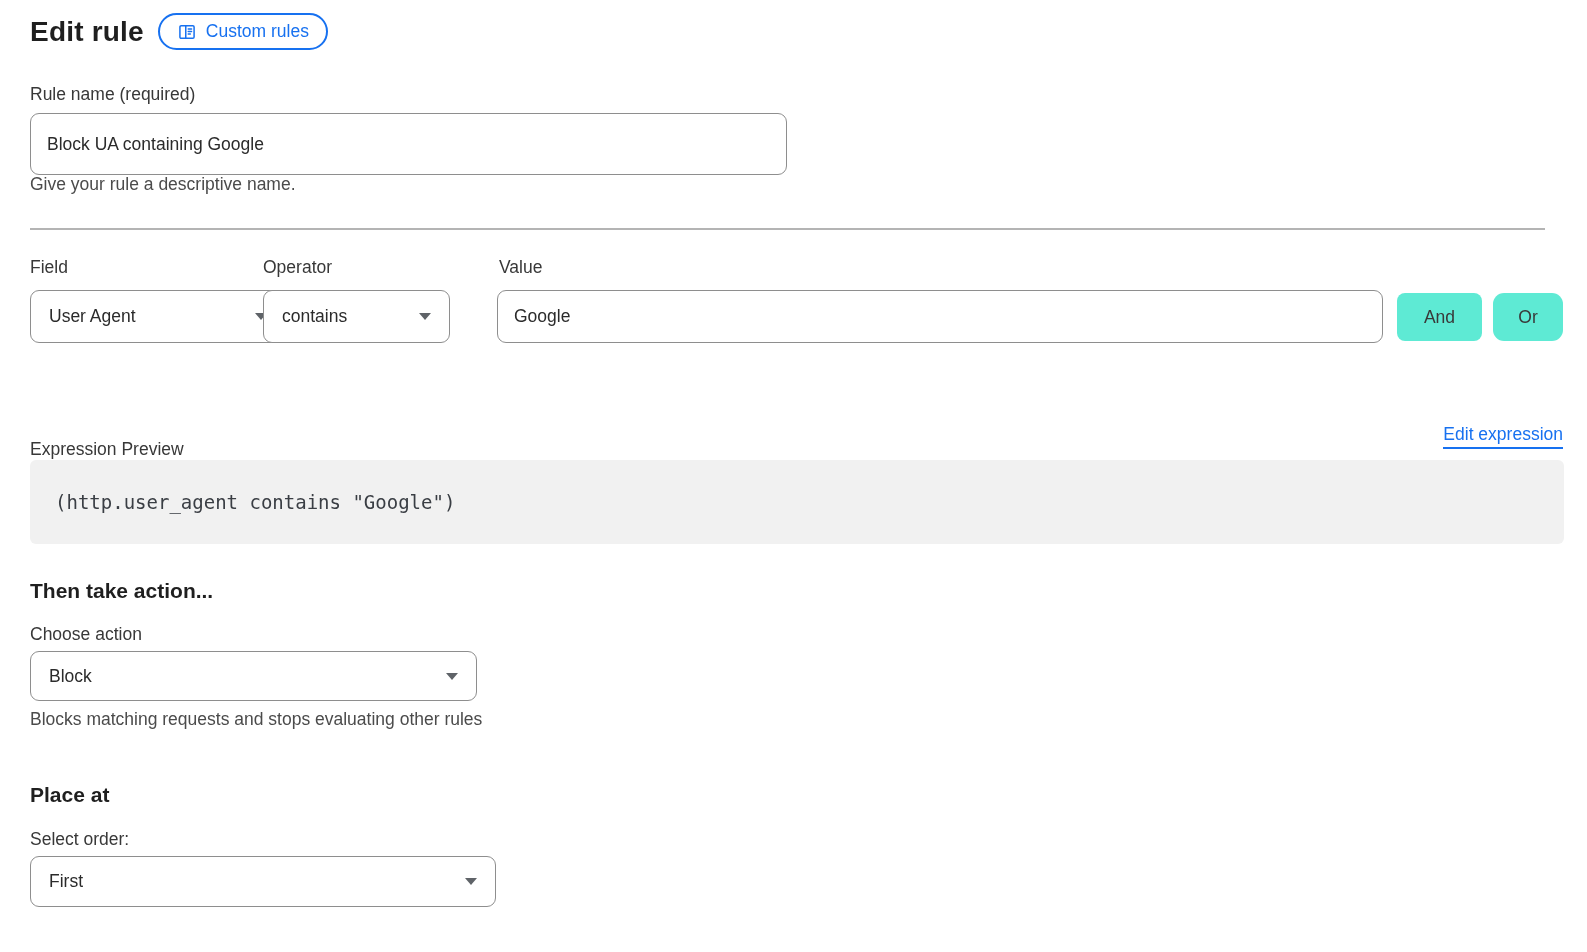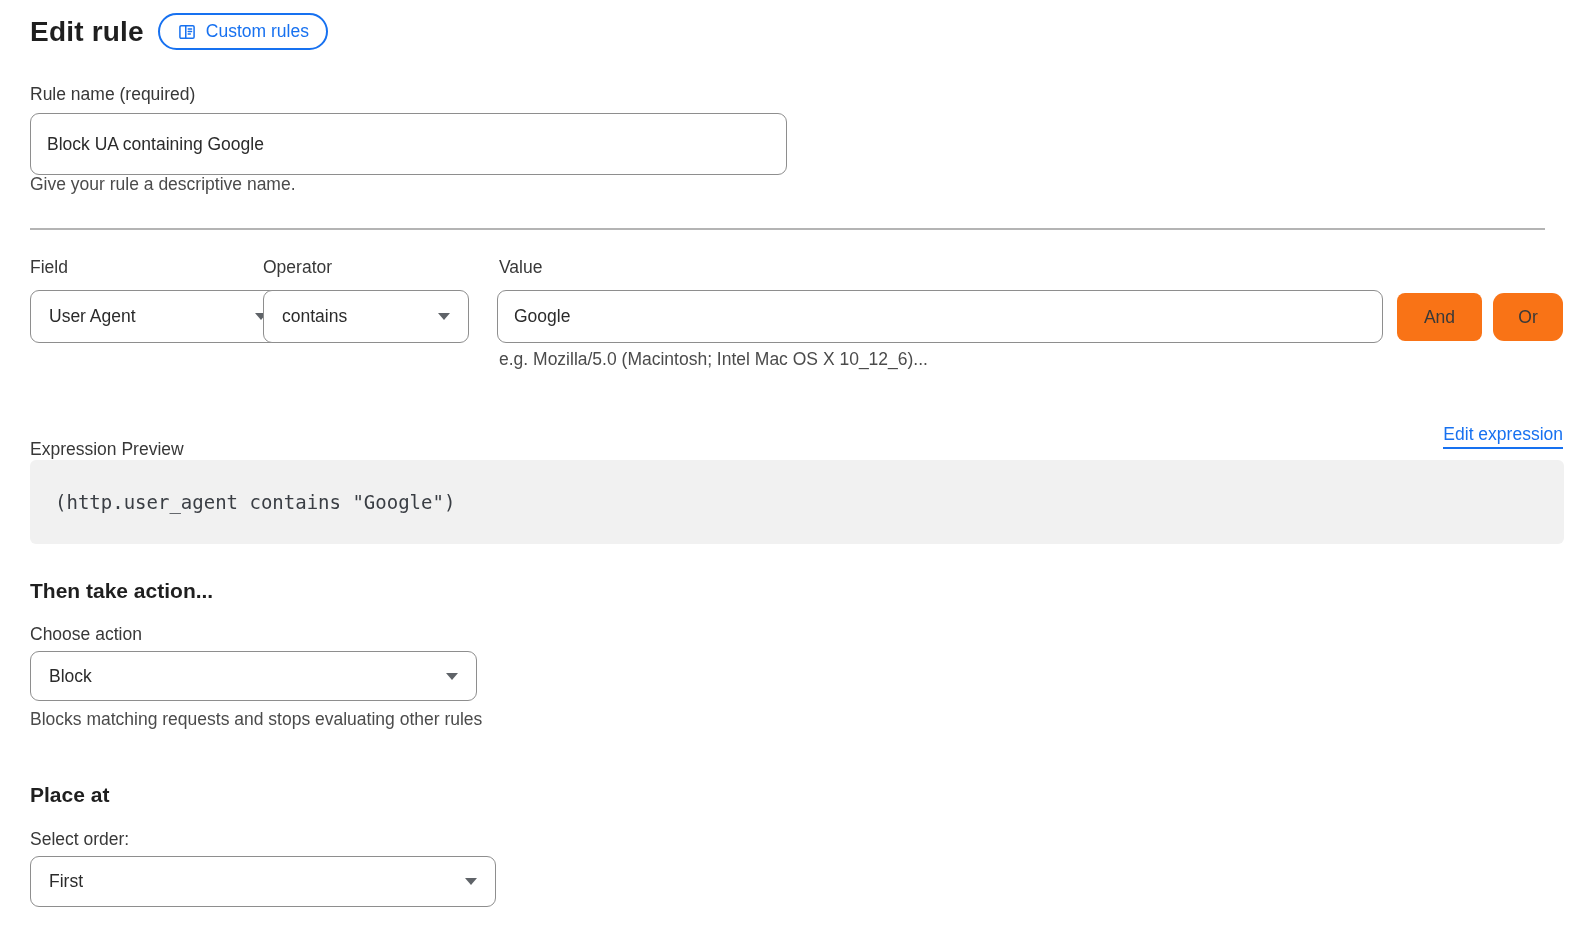--- a/index.html
+++ b/index.html
@@ -104,29 +104,29 @@
   
   #rule-name-label  { top: 84px;  left: 30px; }
   #rule-name-input  { top: 113px; left: 30px; width: 757px; height: 62px; }
   #rule-name-helper { top: 174px; left: 30px; }
 
   
   #field-label    { top: 257px; left: 30px; }
   #operator-label { top: 257px; left: 263px; }
   #value-label    { top: 257px; left: 499px; }
   #field-select    { top: 290px; left: 30px;  width: 256px; height: 53px; }
-  #operator-select { top: 290px; left: 263px; width: 206px; height: 53px; }
+  #operator-select { top: 290px; left: 263px; width: 187px; height: 53px; }
   #value-input     { top: 290px; left: 497px; width: 886px; height: 53px; }
   .gray-button {
     position: absolute;
     top: 293px;
     height: 48px;
     border: none;
     border-radius: 8px;
-    background: #f97316;
+    background: #5eead4;
     color: #393939;
     font-size: 17.5px;
     font-family: "Liberation Sans", sans-serif;
     cursor: pointer;
   }
   #and-button { left: 1397px; width: 85px; }
   #or-button  { left: 1493px; width: 70px; border-radius: 11px; }
   #value-helper { top: 349px; left: 499px; }
 
   
@@ -215,21 +215,20 @@
   </div>
   <div class="select-box" id="operator-select">
     <span>contains</span>
     <span class="chevron-down"></span>
   </div>
   <input class="text-input" id="value-input" type="text" value="Google" style="">
 
   <button class="gray-button" id="and-button">And</button>
   <button class="gray-button" id="or-button">Or</button>
 
-  <div class="helper-text" id="value-helper">e.g. Mozilla/5.0 (Macintosh; Intel Mac OS X 10_12_6)...</div>
 
   <div class="field-label" id="expression-label">Expression Preview</div>
   <a id="edit-expression-link">Edit expression</a>
   <div id="expression-box">
     <span id="expression-code">(http.user_agent contains "Google")</span>
   </div>
 
   <div class="section-heading" id="action-heading">Then take action...</div>
   <div class="field-label" id="choose-action-label">Choose action</div>
   <div class="select-box" id="action-select">

